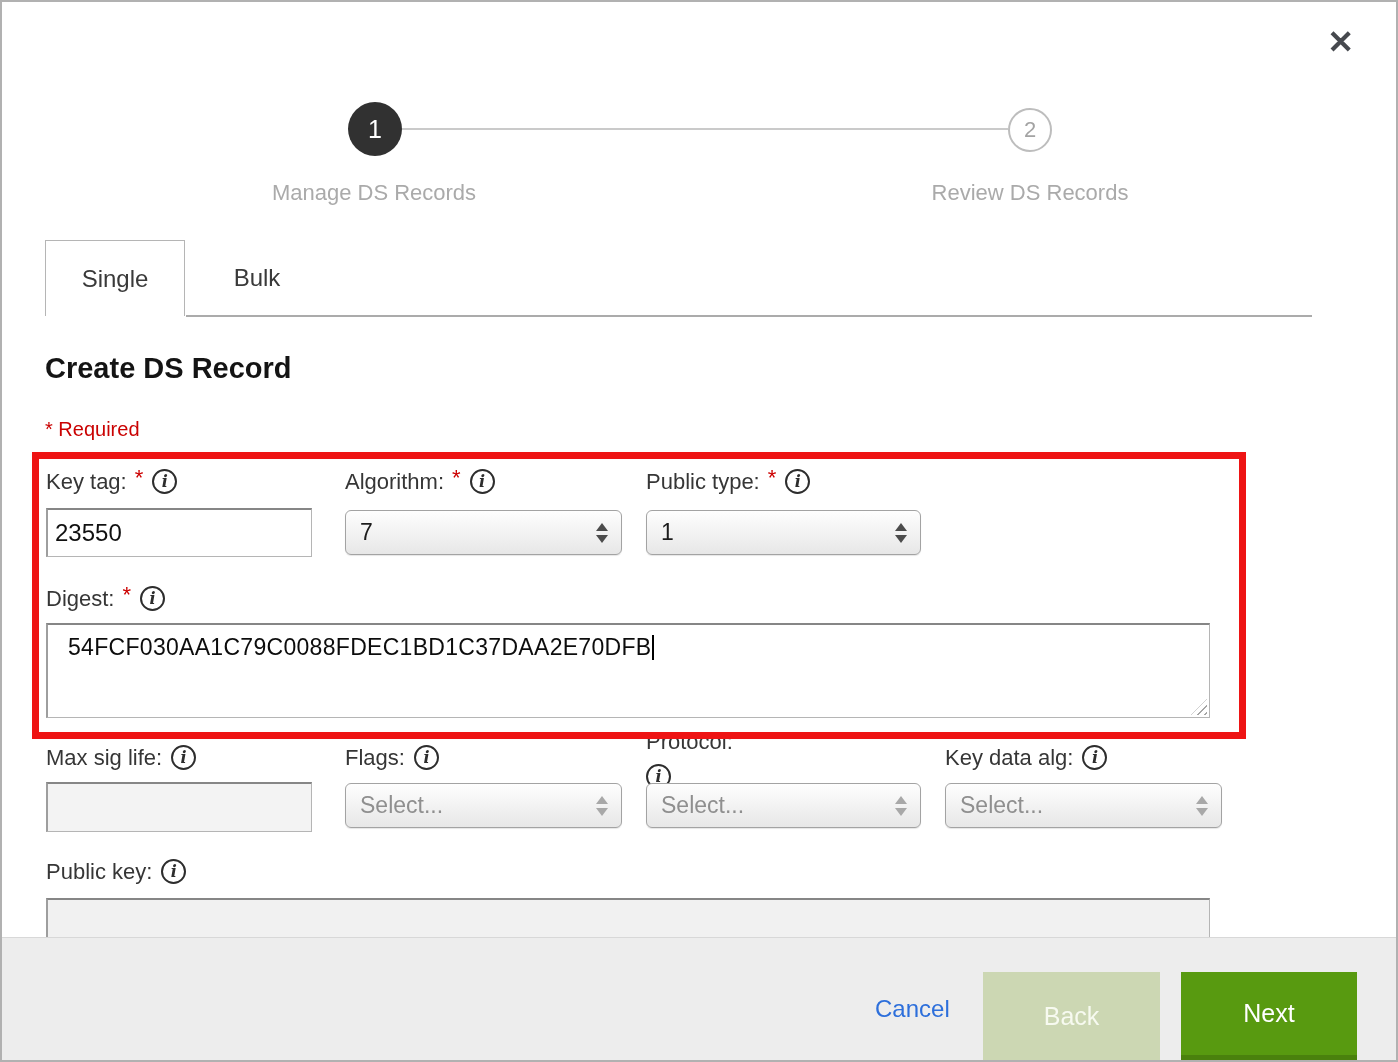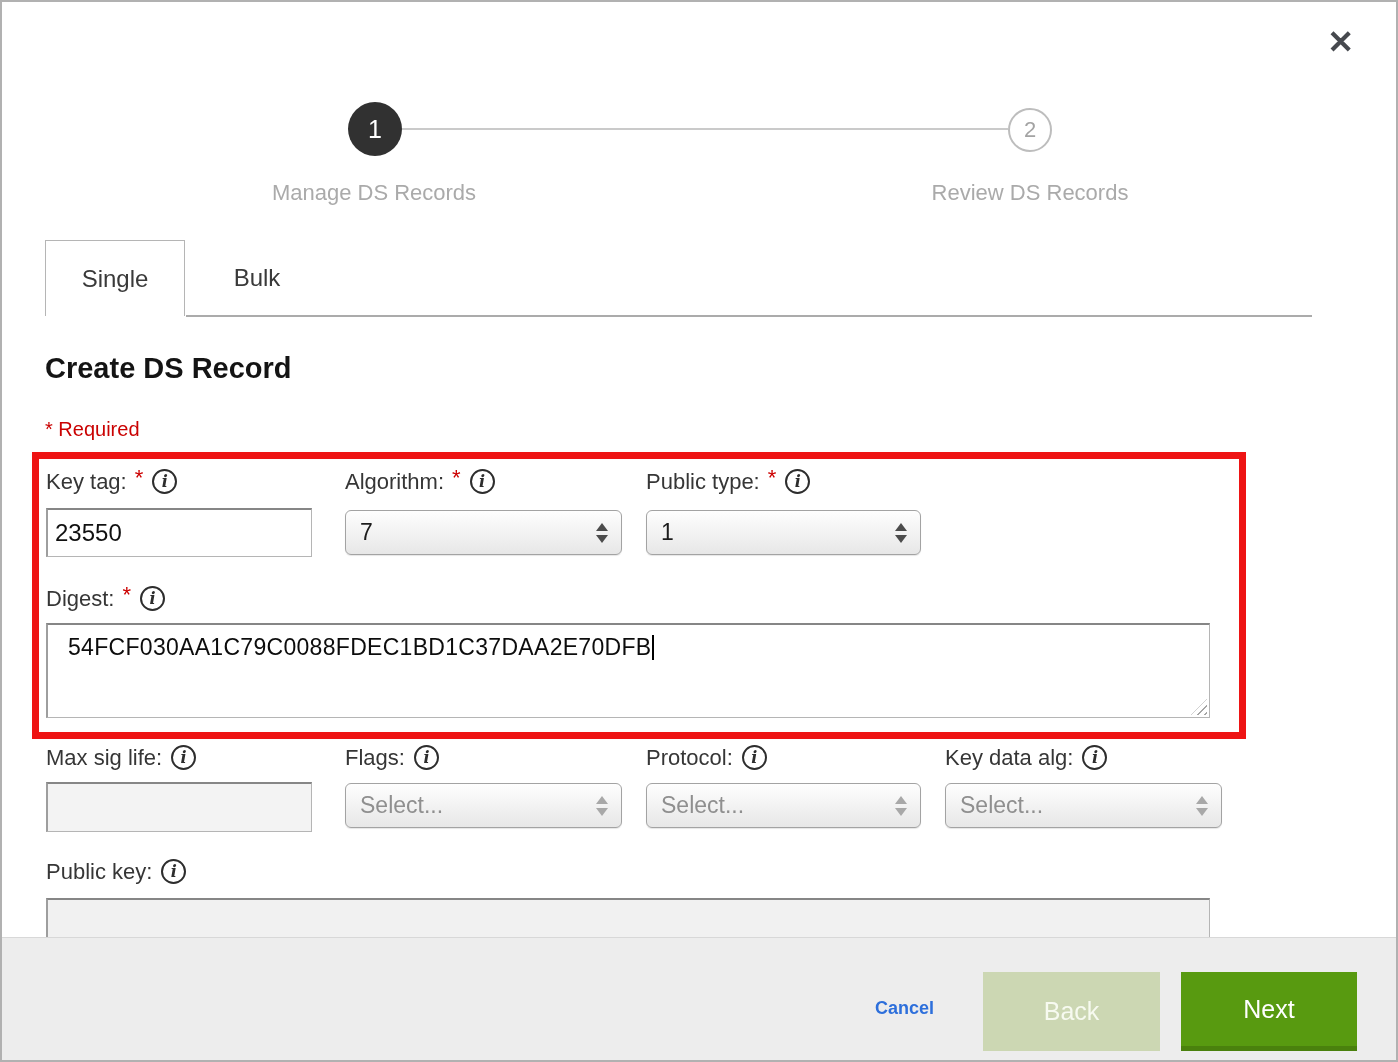--- a/index.html
+++ b/index.html
@@ -155,24 +155,24 @@
   }
 
   
   .footer{
     position:absolute; left:0; right:0; bottom:0; height:122px;
     background:#ededed; border-top:1px solid #d8d8d8; z-index:5;
   }
   .cancel-link{
     position:absolute; left:873px; top:34px; height:73px;
     display:flex; align-items:center;
-    font-size:18px; color:#2d6fdb; cursor:pointer; text-decoration:none;font-weight:bold;
+    font-size:24px; color:#2d6fdb; cursor:pointer; text-decoration:none;
   }
   .btn{
-    position:absolute; top:34px; height:79px; box-sizing:border-box;
+    position:absolute; top:34px; height:88px; box-sizing:border-box;
     display:flex; align-items:center; justify-content:center;
     font-family:"Liberation Sans", sans-serif; font-size:25px; border:none; cursor:pointer;
   }
   .btn-back{
     left:981px; width:177px;
     background:#ccd7b3; color:#f7faf0;
   }
   .btn-next{
     left:1179px; width:176px;
     background:#589a10; border-bottom:5px solid #4a810d; color:#ffffff;
@@ -255,21 +255,21 @@
     <span class="info-icon">
         <i>i</i>
       </span>
   </div>
   <div class="label-row" style="left:343px; top:743px;">
     <span>Flags:</span>
     <span class="info-icon">
         <i>i</i>
       </span>
   </div>
-  <div class="label-row" style="left:644px; top:743px;">
+  <div class="label-row" style="left:644px; top:727px;flex-direction:column;">
     <span>Protocol:</span>
     <span class="info-icon">
         <i>i</i>
       </span>
   </div>
   <div class="label-row" style="left:943px; top:743px;">
     <span>Key data alg:</span>
     <span class="info-icon">
         <i>i</i>
       </span>

